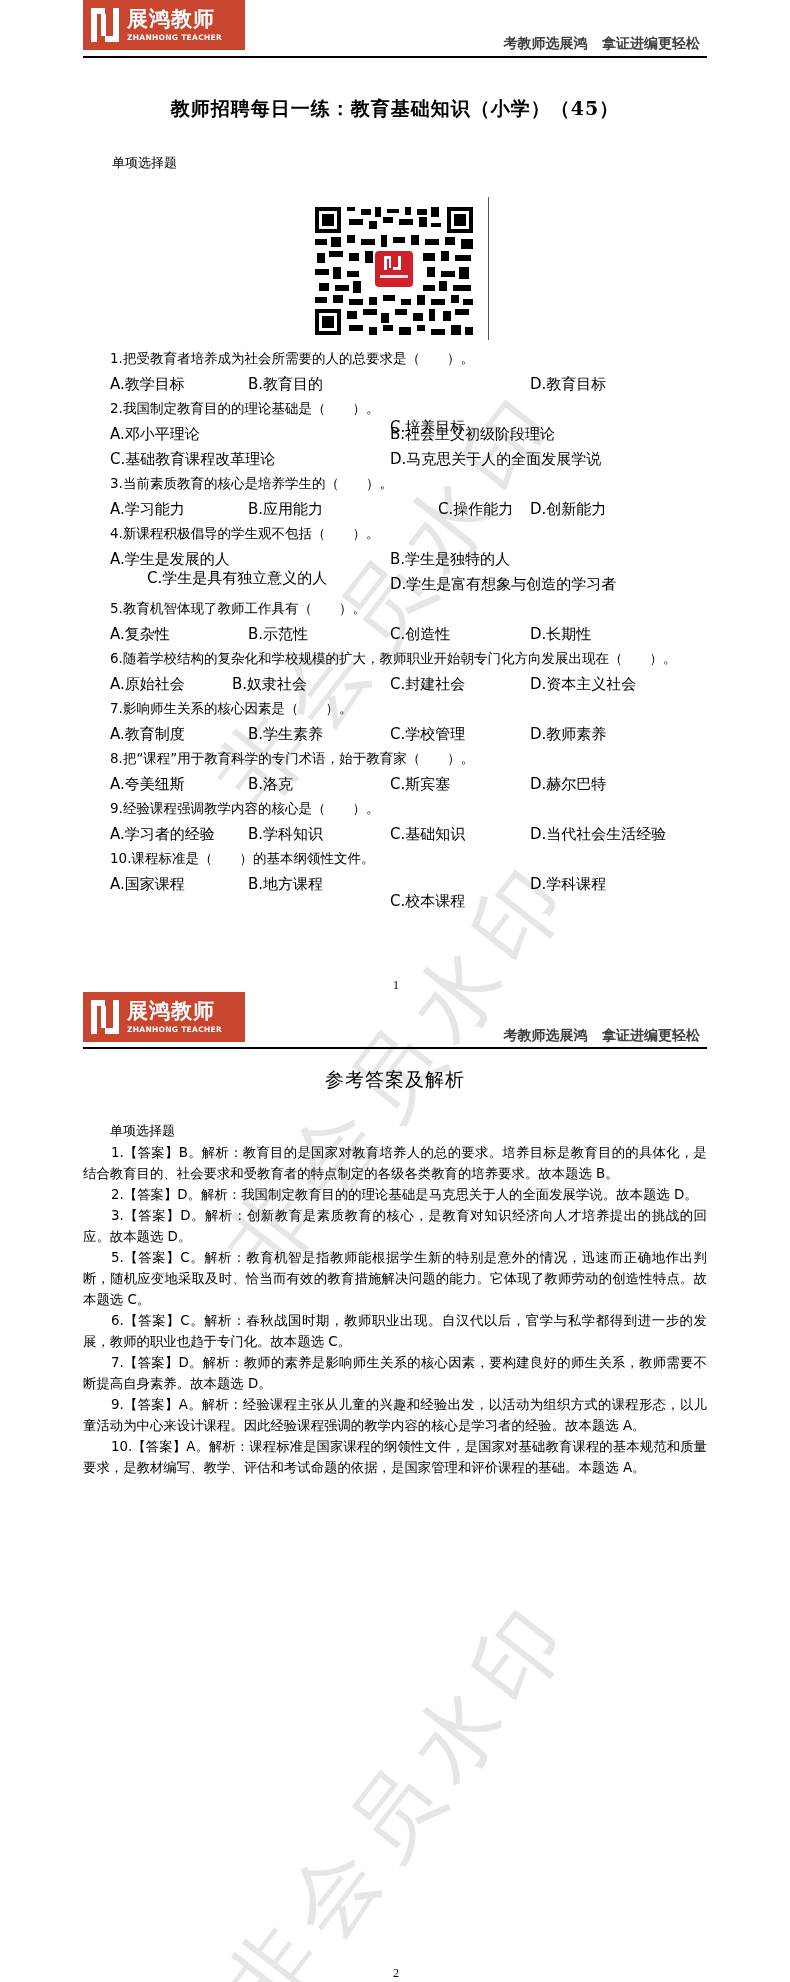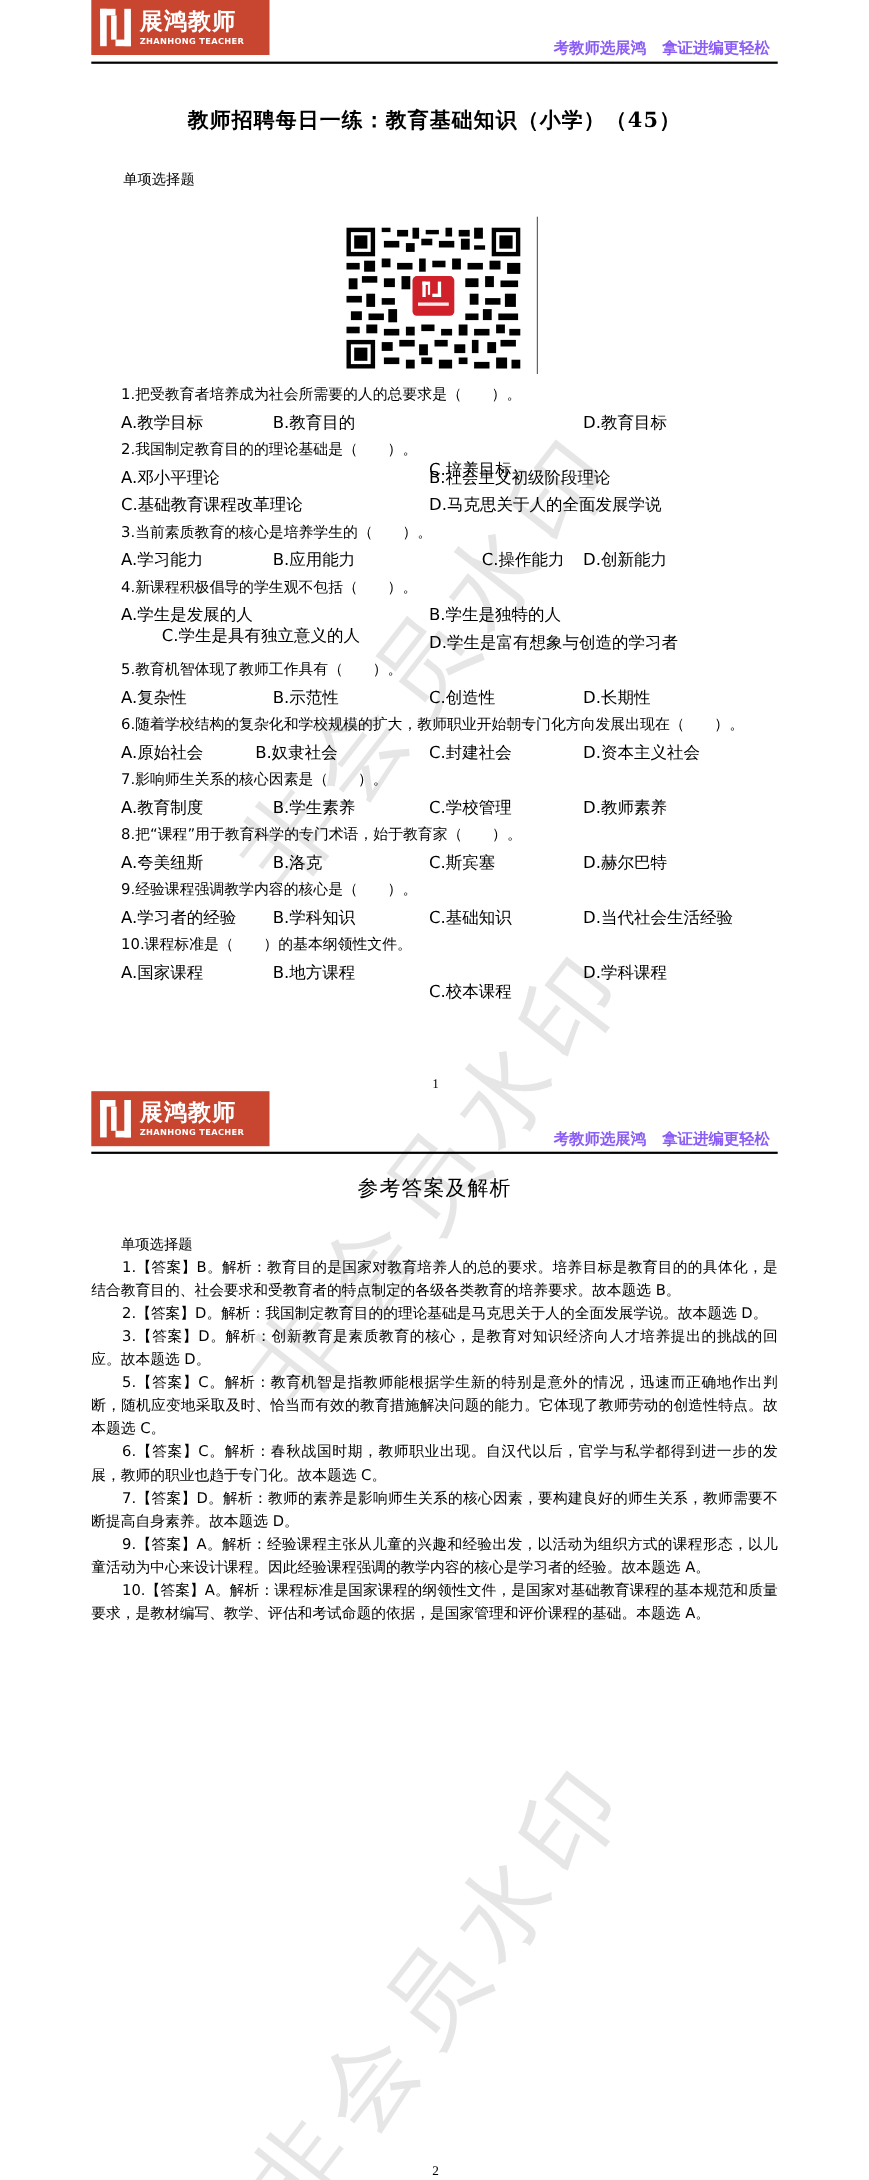--- a/index.html
+++ b/index.html
@@ -3,21 +3,21 @@
 <meta charset="utf-8">
 <style>
   html,body{margin:0;padding:0;background:#fff;}
   body{width:790px;height:1982px;position:relative;overflow:hidden;font-family:"DejaVu Sans","Liberation Sans",sans-serif;color:#000;}
   .logo{position:absolute;left:83px;width:162px;height:50px;background:#c8452f;display:flex;align-items:center;}
   .logo-mark{width:28px;height:34px;margin-left:8px;position:relative;}
   .logo-mark .bar{position:absolute;background:#fff;}
   .logo-text{margin-left:8px;color:#fff;display:flex;flex-direction:column;line-height:1;}
   .logo-cn{font-size:21px;font-weight:bold;letter-spacing:1px;}
   .logo-en{font-size:7.5px;font-weight:bold;margin-top:4px;letter-spacing:.3px;}
-  .slogan{position:absolute;right:90px;color:#8b5cf6;font-size:14px;font-weight:bold;white-space:pre;}
+  .slogan{position:absolute;right:90px;color:#404040;font-size:14px;font-weight:bold;white-space:pre;}
   .rule{position:absolute;left:83px;width:624px;height:2px;background:#000;}
   .title{position:absolute;left:0;width:790px;text-align:center;font-family:"DejaVu Serif","Liberation Serif",serif;font-weight:bold;font-size:19px;letter-spacing:1px;}
   .section{position:absolute;font-size:13px;}
   .q{position:absolute;left:110px;font-size:13.5px;white-space:nowrap;}
   .opt{position:absolute;font-size:15px;white-space:nowrap;}
   .pagenum{position:absolute;font-family:"Liberation Serif",serif;font-size:12px;}
   .answers{position:absolute;left:83px;width:624px;font-size:13.4px;line-height:21px;text-align:justify;}
   .answers p{margin:0;text-indent:28px;}
   .qr{position:absolute;left:313px;top:205px;width:162px;height:132px;}
   .vline{position:absolute;left:488px;top:197px;width:1px;height:143px;background:#555;}

